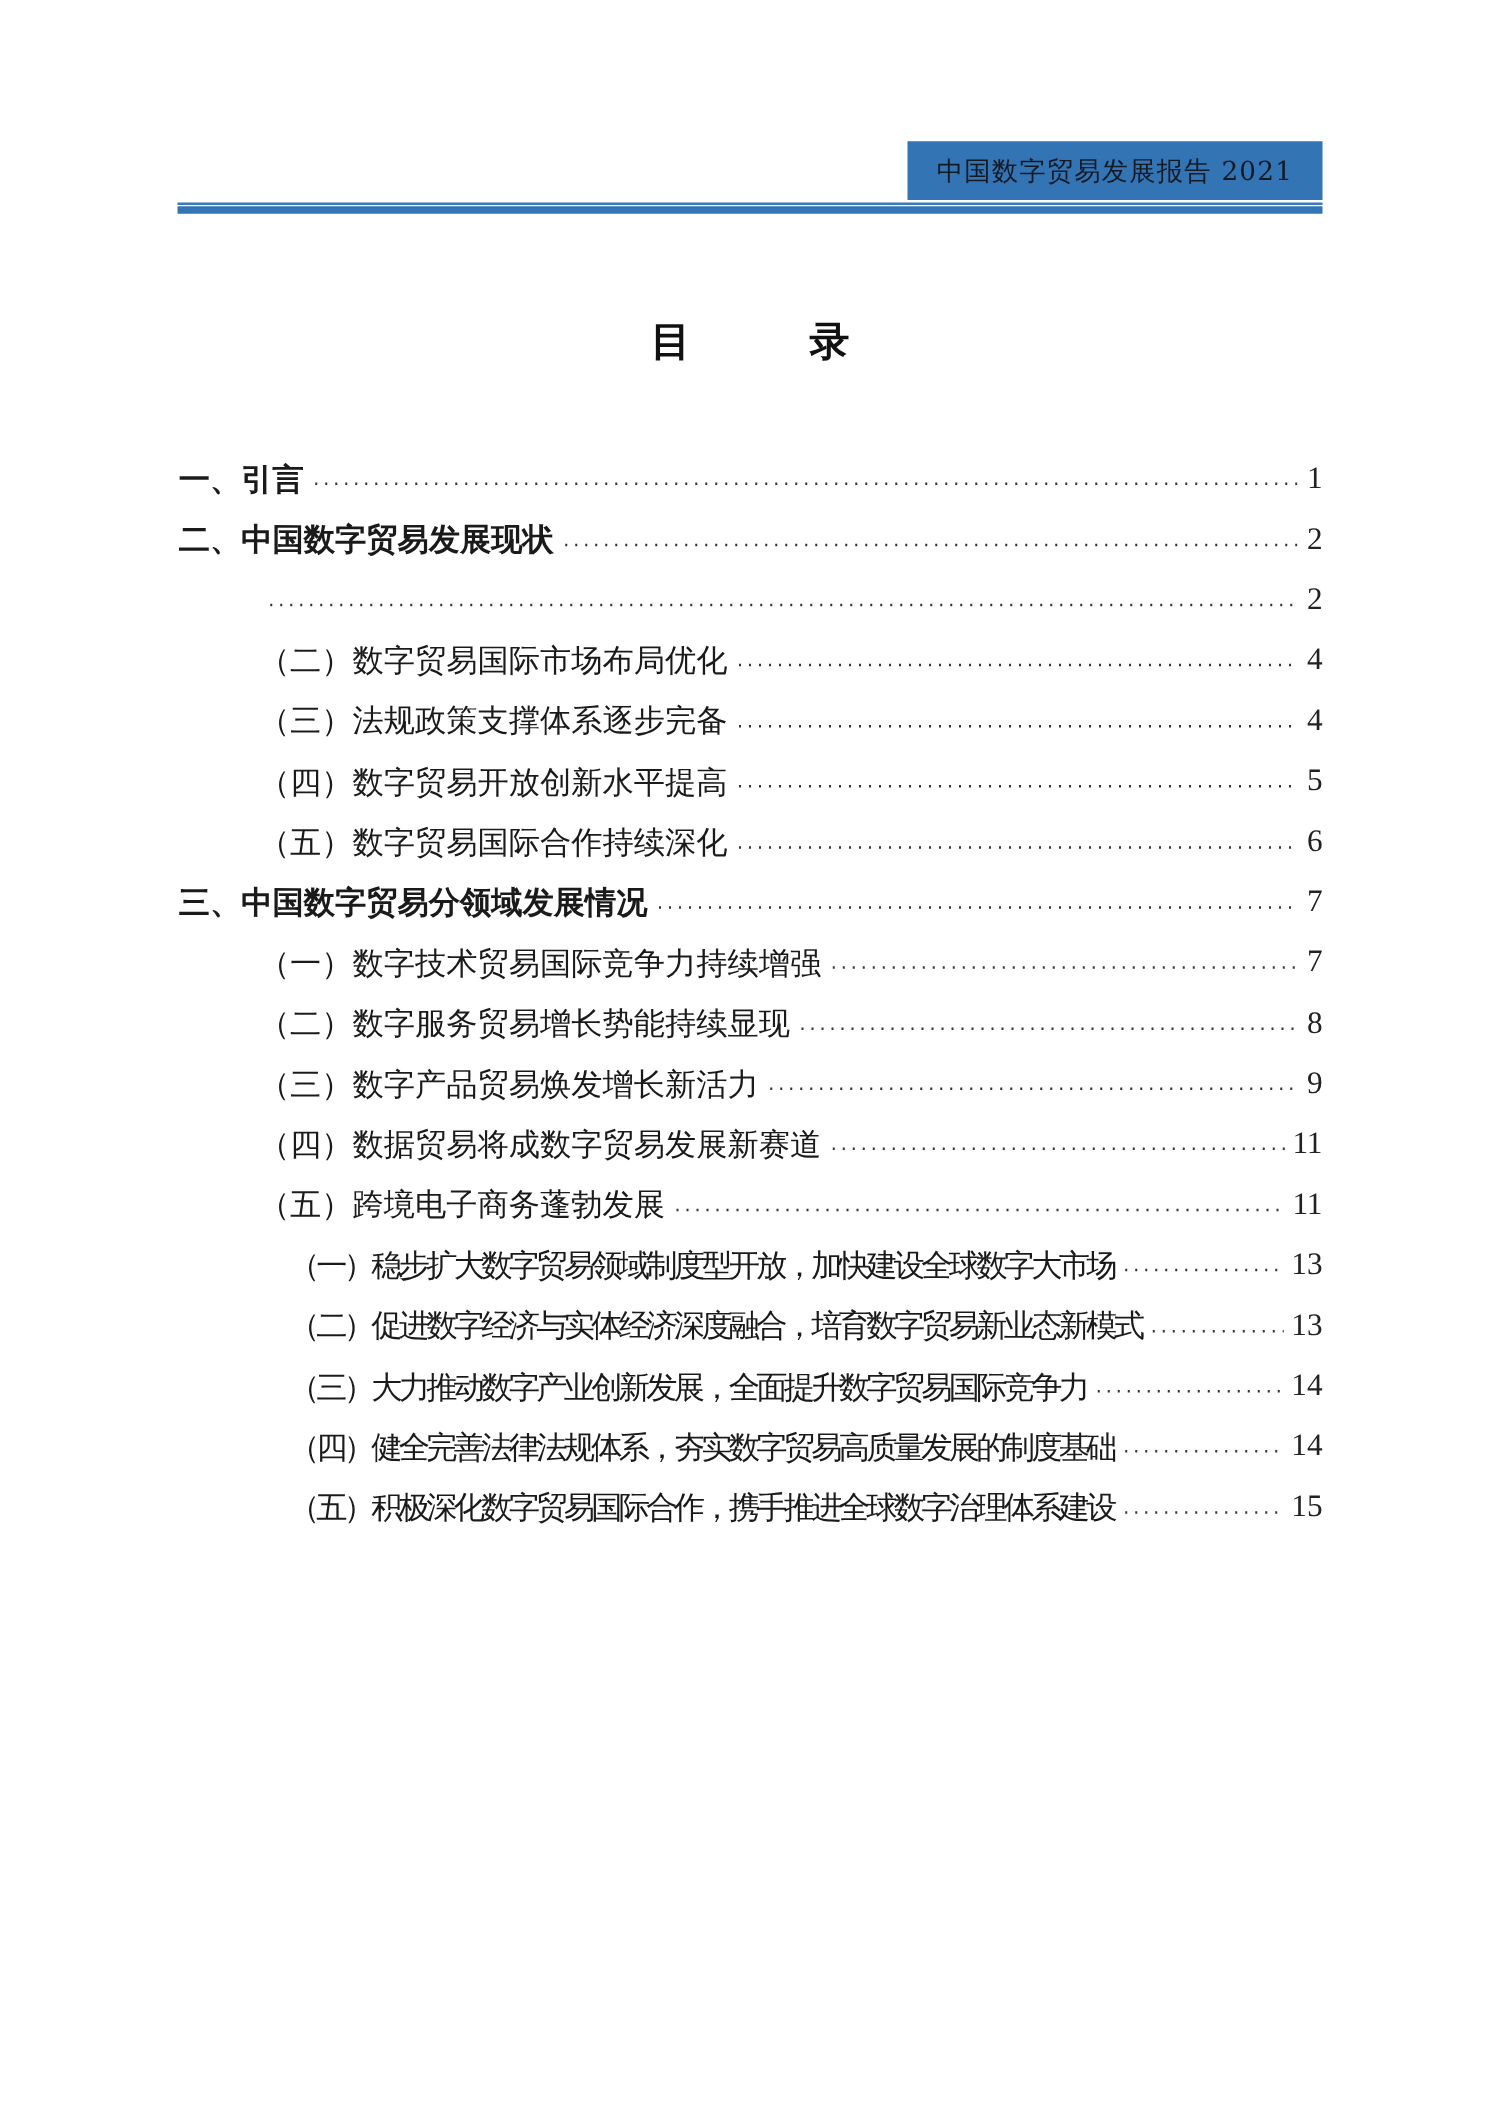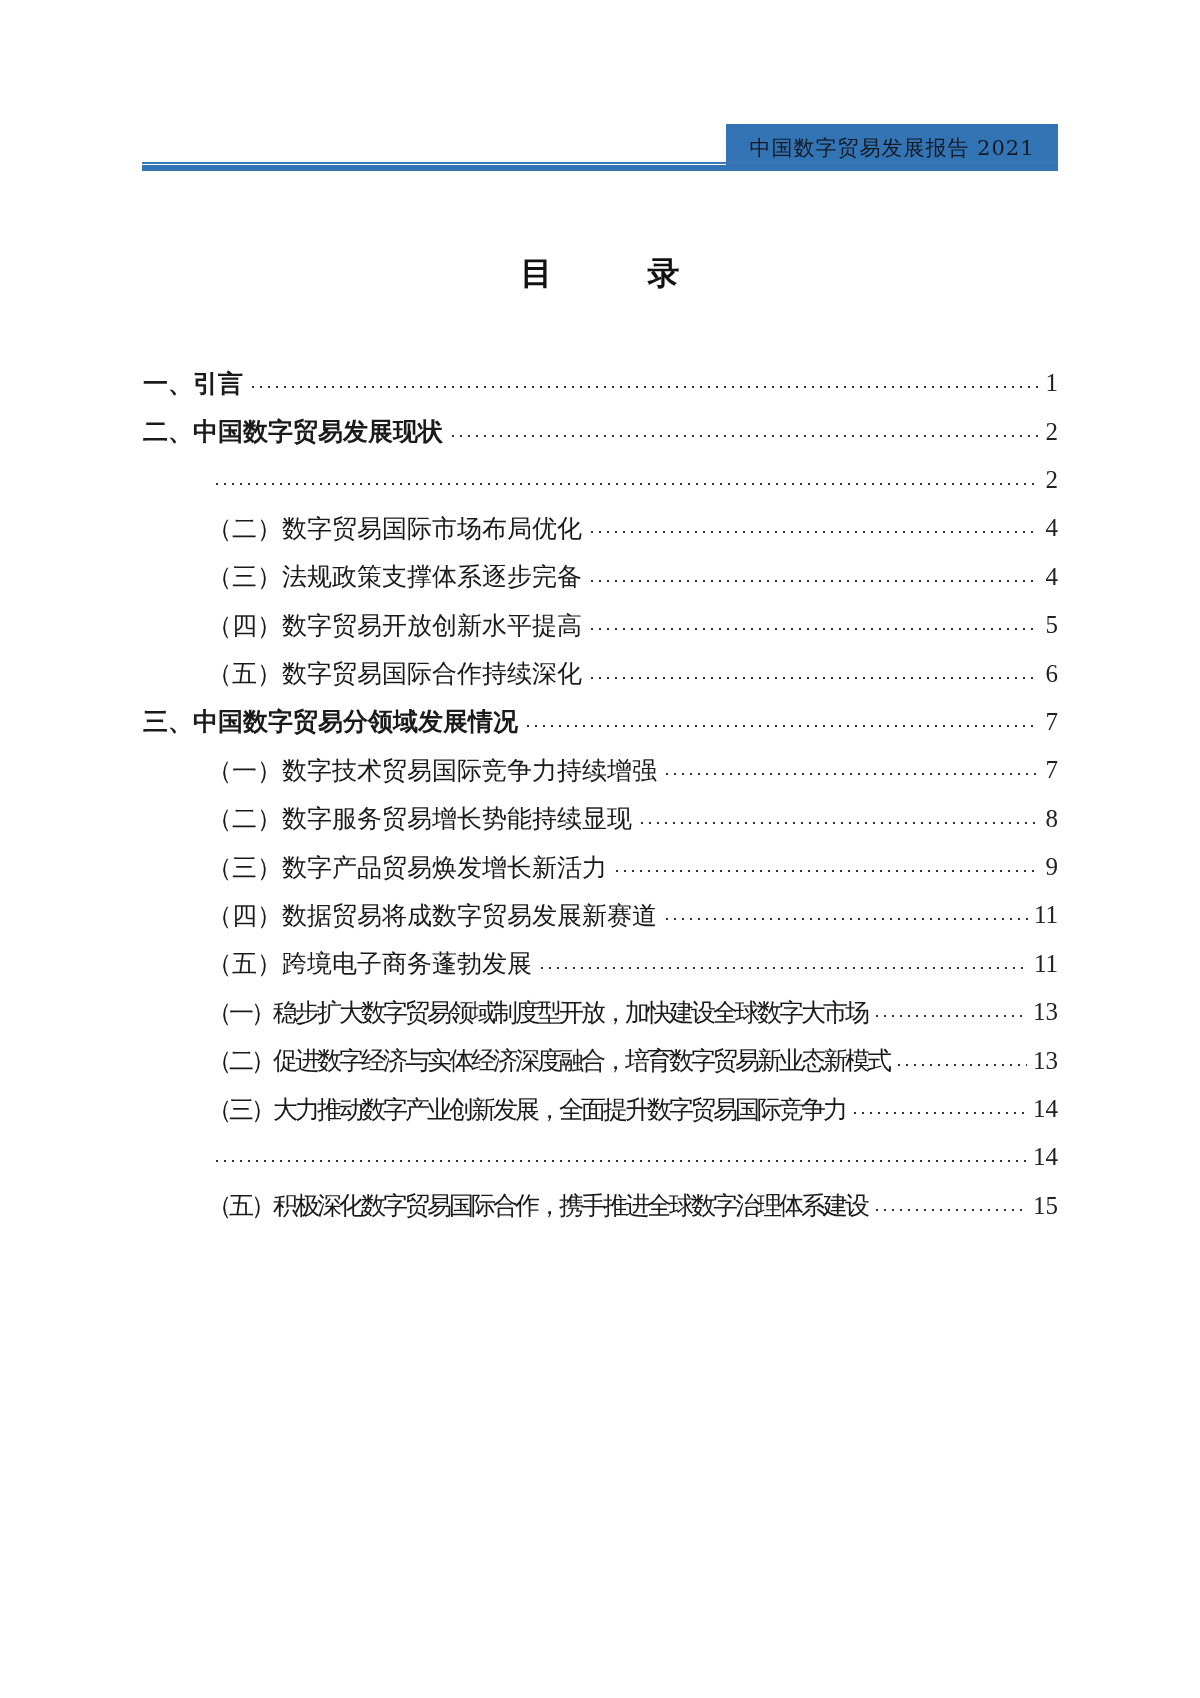--- a/index.html
+++ b/index.html
@@ -1,18 +1,18 @@
 <!DOCTYPE html>
 <html><head>
 <meta charset="utf-8">
 <style>
   html, body { margin: 0; padding: 0; background: #ffffff; }
   body { width: 1200px; height: 1698px; position: relative; overflow: hidden; }
   .header-box {
-    position: absolute; left: 726px; top: 124px; width: 332px; height: 47px;
+    position: absolute; left: 726px; top: 113px; width: 332px; height: 47px;
     background: #3374b4; box-sizing: border-box;
     display: flex; align-items: center; justify-content: center;
     font-family: "DejaVu Serif", "Liberation Serif", serif;
     font-size: 21px; color: #141a24; letter-spacing: 1px;
   }
   .rule-thin { position: absolute; left: 142px; top: 162px; width: 916px; height: 2px; background: #3a78b8; }
   .rule-thick { position: absolute; left: 142px; top: 165px; width: 916px; height: 6px; background: #3374b4; }
   .title {
     position: absolute; top: 252px; left: 0; width: 1200px; text-align: center;
     font-family: "DejaVu Serif", "Liberation Serif", serif; font-weight: bold;
@@ -31,21 +31,21 @@
   .row .leader {
     flex: 1 1 auto; height: 2px; margin: 0 6px; align-self: center; margin-top: 8px;
     background-image: radial-gradient(circle, #333 0.9px, transparent 1.2px);
     background-size: 8px 2px; background-repeat: repeat-x;
   }
   .row .page {
     flex: 0 0 auto; font-family: "Liberation Serif", "DejaVu Serif", serif; font-weight: normal;
     font-size: 25px; color: #222; min-width: 14px; text-align: right;
   }
   .row.l2.long { font-size: 25px; }
-  .row.l2.long .label { letter-spacing: -3px; }
+  .row.l2.long .label { letter-spacing: -3px; margin-left: 24px; }
 </style>
 </head>
 <body>
 
 <div class="header-box">
   <span>中国数字贸易发展报告 2021</span>
 </div>
 <div class="rule-thin"></div>
 <div class="rule-thick"></div>
 
@@ -127,20 +127,21 @@
     <span class="label">（二）促进数字经济与实体经济深度融合，培育数字贸易新业态新模式</span>
     <span class="leader"></span>
     <span class="page">13</span>
   </div>
   <div class="row l2 long">
     <span class="label">（三）大力推动数字产业创新发展，全面提升数字贸易国际竞争力</span>
     <span class="leader"></span>
     <span class="page">14</span>
   </div>
   <div class="row l2 long">
+    <span class="label">（四）健全完善法律法规体系，夯实数字贸易高质量发展的制度基础</span>
     <span class="leader"></span>
     <span class="page">14</span>
   </div>
   <div class="row l2 long">
     <span class="label">（五）积极深化数字贸易国际合作，携手推进全球数字治理体系建设</span>
     <span class="leader"></span>
     <span class="page">15</span>
   </div>
 </div>
 

